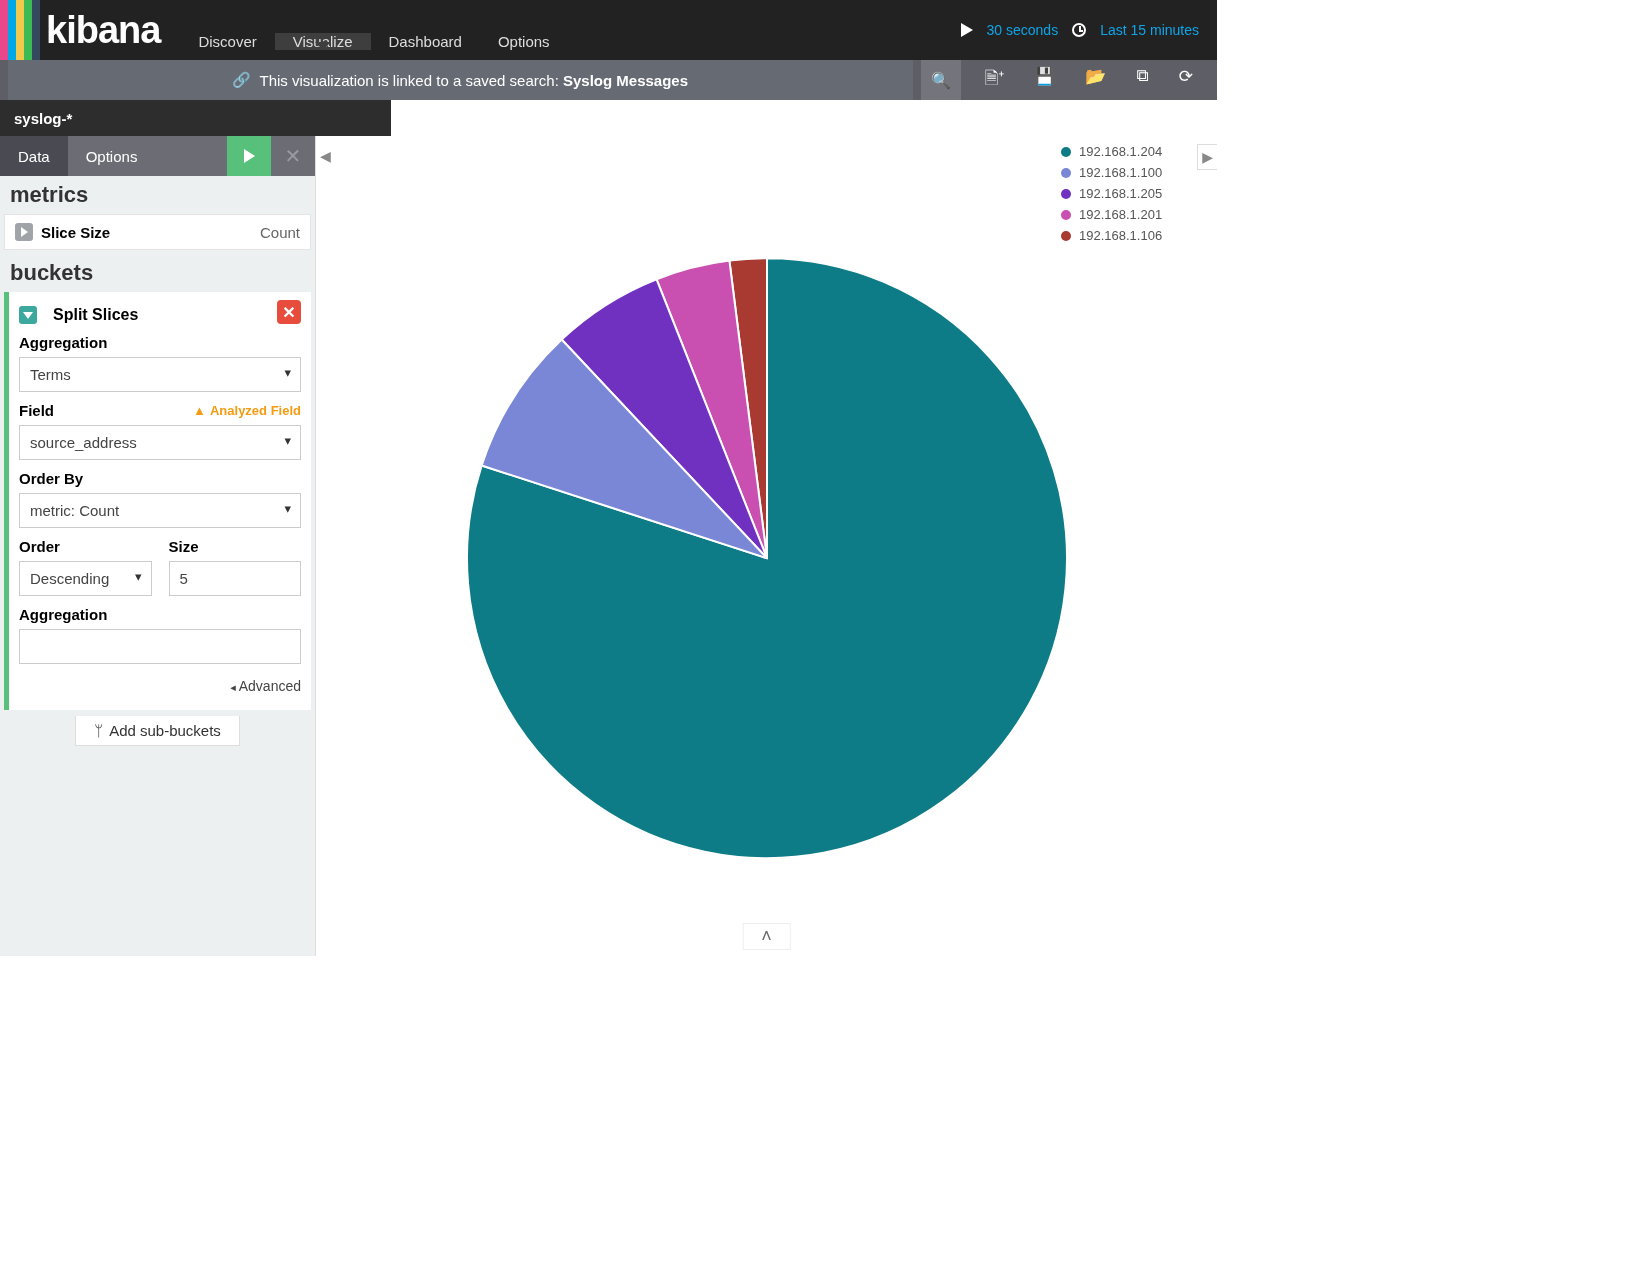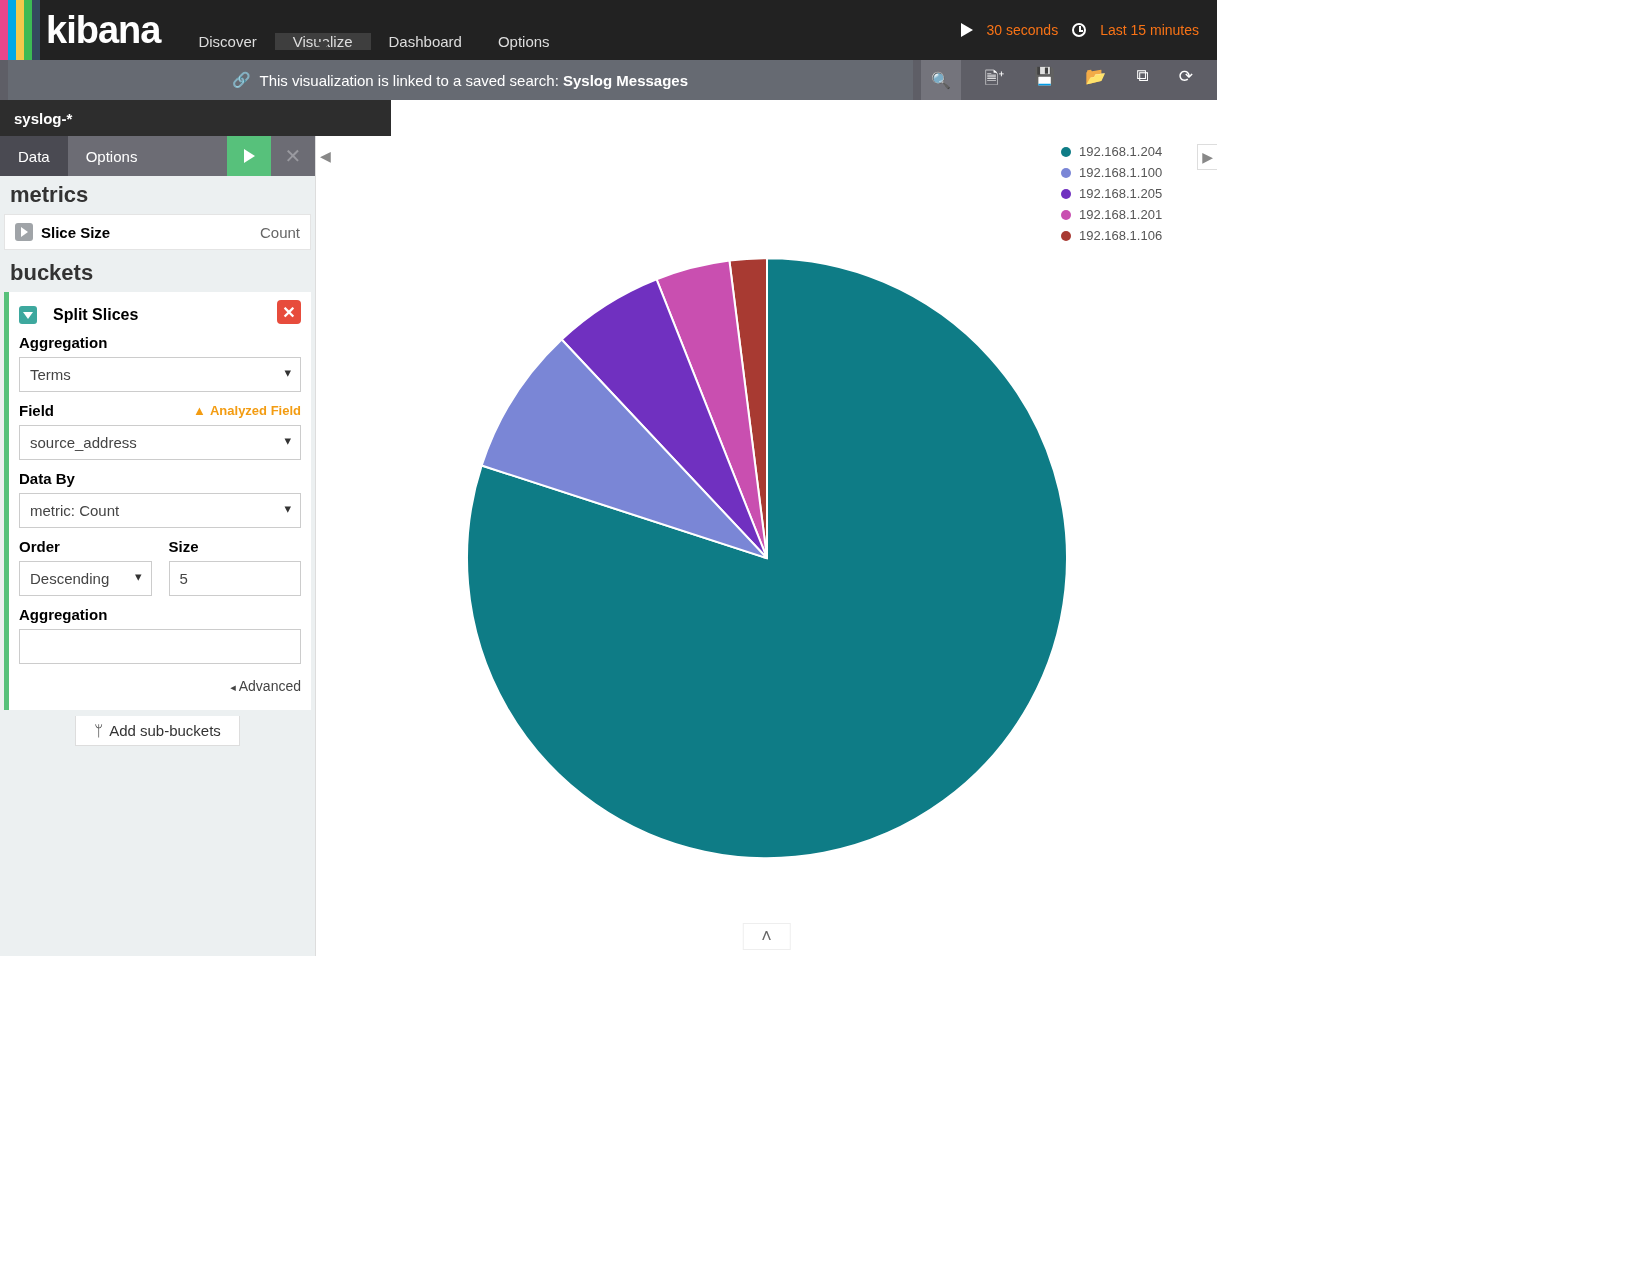--- a/index.html
+++ b/index.html
@@ -11,21 +11,21 @@
   .logo { display:flex; align-items:center; gap:0; padding-right:20px; }
   .logo-stripes { display:flex; height:60px; }
   .logo-stripes span { display:block; width:8px; height:60px; }
   .logo-text { font-size:38px; font-weight:700; letter-spacing:-1px; margin-left:6px; }
 
   .nav { display:flex;margin-top:22px; }
   .nav-item { padding:0 18px; display:flex; align-items:center; font-size:15px; color:#ddd; cursor:pointer; position:relative; }
   .nav-item.active { background:#3e3e3e; }
   .nav-item.active::after { content:""; position:absolute; bottom:-8px; left:50%; margin-left:-8px; border:8px solid transparent; border-top-color:#3e3e3e; }
 
-  .top-right { margin-left:auto; display:flex; align-items:center; gap:14px; padding-right:18px; font-size:14px; color:#f97316; }
+  .top-right { margin-left:auto; display:flex; align-items:center; gap:14px; padding-right:18px; font-size:14px; color:#0ea5e9; }
   .tri-play { width:0; height:0; border-top:7px solid transparent; border-bottom:7px solid transparent; border-left:12px solid #fff; }
   .clock-icon { width:14px; height:14px; border:2px solid #fff; border-radius:50%; position:relative; }
   .clock-icon::before { content:""; position:absolute; width:2px; height:5px; background:#fff; left:5px; top:1px; }
   .clock-icon::after { content:""; position:absolute; width:4px; height:2px; background:#fff; left:5px; top:5px; }
 
   .subbar { height:40px; background:#5e5e66; display:flex; align-items:center; }
   .subbar-msg { flex:1; display:flex; align-items:center; justify-content:center; gap:8px; color:#fff; font-size:15px; padding:0 20px; background:#666a72; height:100%; margin: 0 8px; }
   .link-icon { font-size:15px; color:#fff; }
   .search-box { width:40px; height:40px; background:#74747c; display:flex; align-items:center; justify-content:center; }
   .mag { color:#aaa; font-size:16px; }
@@ -174,21 +174,21 @@
           <span>Field</span>
           <span class="warn">
             <span>▲</span>
             <span>Analyzed Field</span>
           </span>
         </div>
         <div class="sel-wrap">
             <div class="sel">source_address</div>
           </div>
 
-        <div class="lbl">Data By</div>
+        <div class="lbl">Order By</div>
         <div class="sel-wrap">
             <div class="sel">metric: Count</div>
           </div>
 
         <div class="row2">
           <div>
             <div class="lbl">Order</div>
             <div class="sel-wrap">
                 <div class="sel">Descending</div>
               </div>

